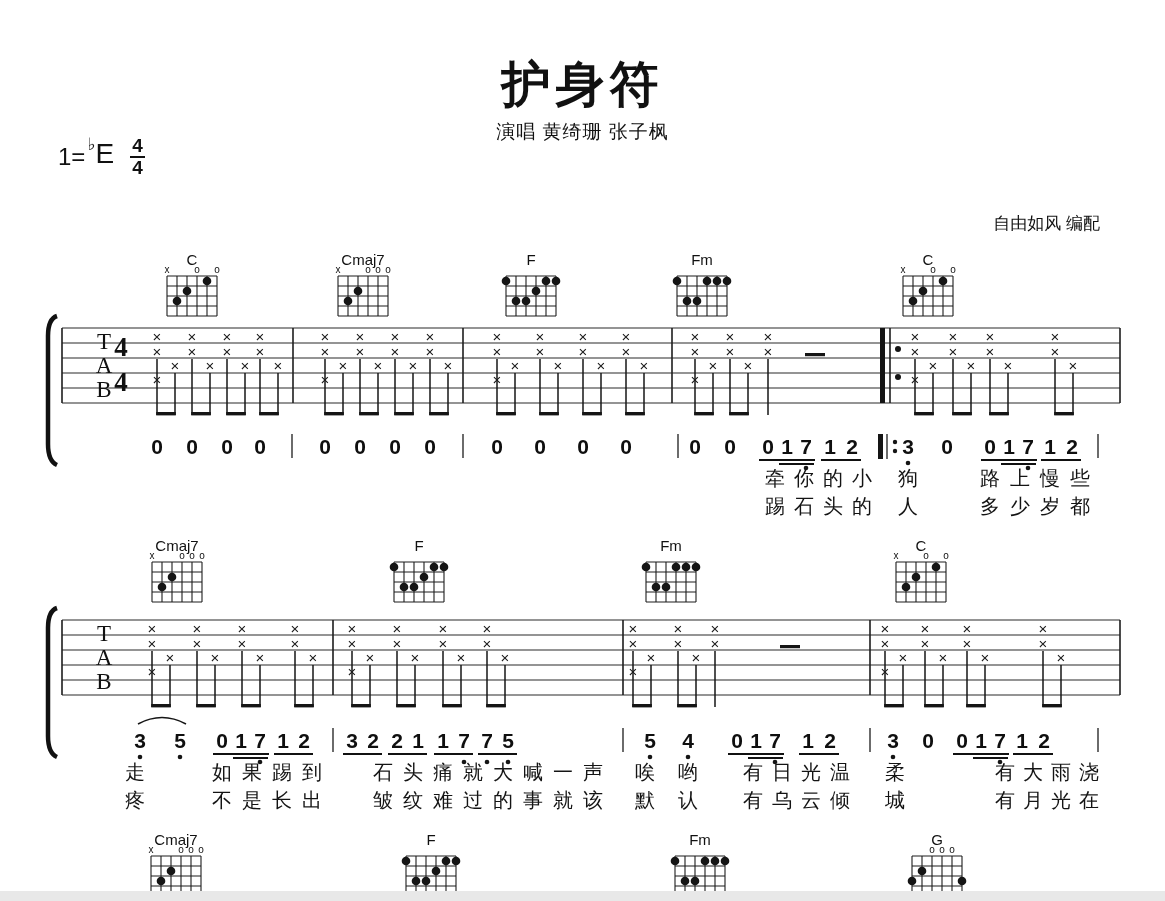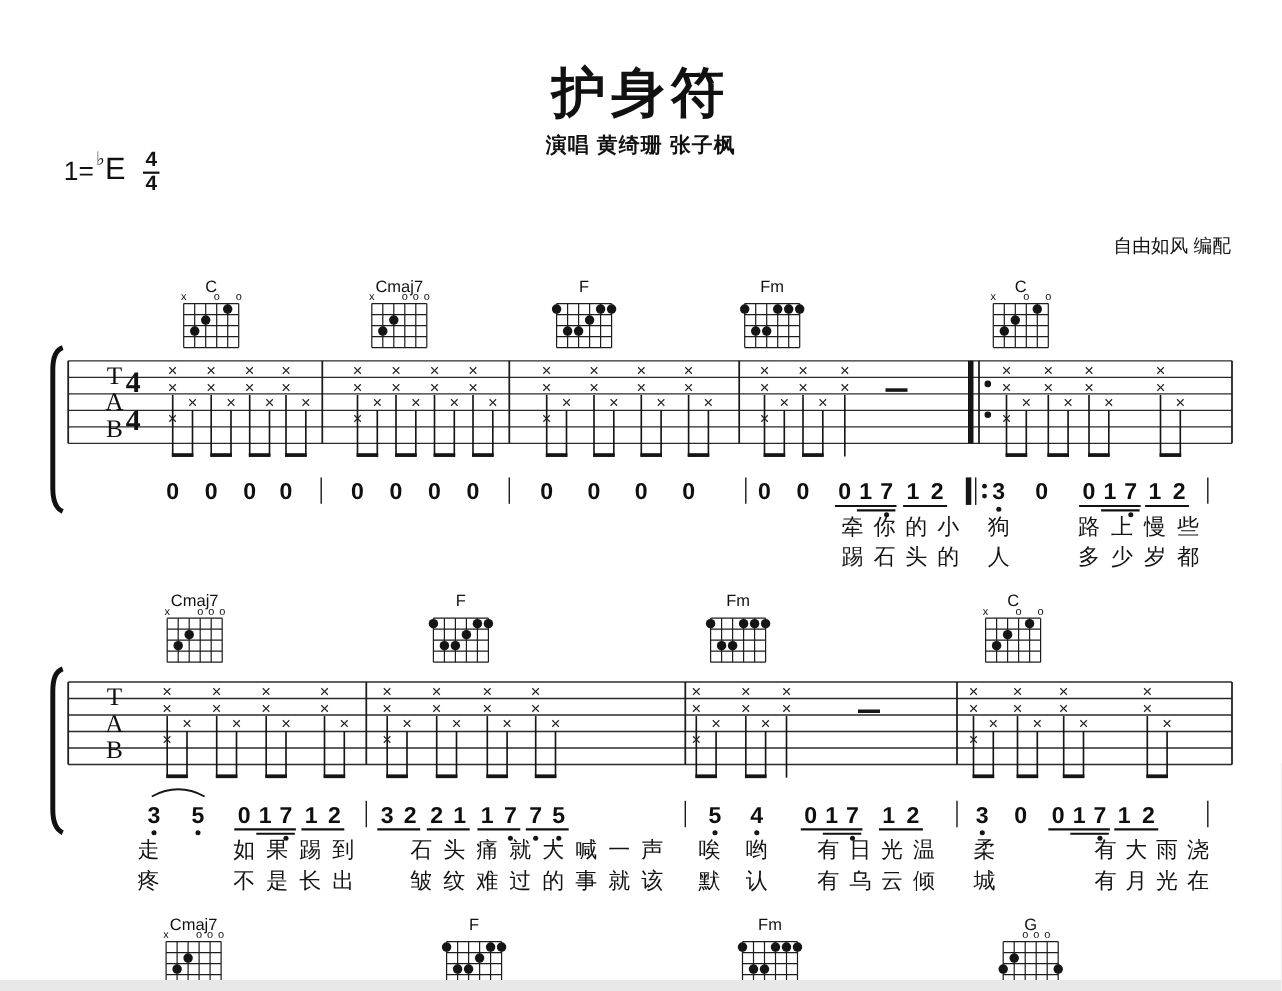--- a/index.html
+++ b/index.html
@@ -1,29 +1,29 @@
 <!DOCTYPE html>
 <html><head>
 <meta charset="utf-8">
 <style>
   html,body{margin:0;padding:0;background:#e8e8e8;}
   .page{position:relative;width:1165px;height:891px;background:#ffffff;overflow:hidden;
         font-family:"Liberation Sans",sans-serif;color:#111;}
   .abs{position:absolute;}
   .title{left:0;right:0;top:52px;text-align:center;font-size:49px;font-weight:bold;letter-spacing:5px;}
-  .subtitle{left:0;right:0;top:119px;text-align:center;font-size:19px;font-weight:bold;letter-spacing:1px;}
+  .subtitle{left:0;right:0;top:119px;text-align:center;font-size:19px;font-weight:normal;letter-spacing:1px;}
   .keysig{left:58px;top:136px;display:flex;align-items:flex-start;}
   .key-prefix{font-size:24px;padding-top:7px;}
   .key-flat{font-size:17px;transform:translateY(-2px);margin-left:2px;}
   .key-note{font-size:28px;padding-top:2px;}
   .ts{display:inline-flex;flex-direction:column;align-items:center;margin-left:16px;padding-top:1px;}
   .ts span{font-size:19px;font-weight:bold;line-height:18px;}
   .tsline{width:15px;height:2px;background:#111;margin:1px 0;}
   .capo{left:62px;top:192px;font-size:21px;font-weight:bold;letter-spacing:1px;}
-  .arranger{right:46px;top:212px;font-size:17px;}
+  .arranger{right:65px;top:212px;font-size:17px;}
   svg#music{position:absolute;left:0;top:0;}
   .ink{fill:#151515;}
   .staffline{stroke:#2b2b2b;stroke-width:1.2;}
   .gridline{stroke:#1d1d1d;stroke-width:1.1;}
   .barline{stroke:#1d1d1d;stroke-width:1.6;}
   .numbar{stroke:#1d1d1d;stroke-width:1.3;}
   .stem{stroke:#161616;stroke-width:1.5;}
   .ul{stroke:#111;stroke-width:1.9;}
   .bracket{fill:none;stroke:#111;stroke-width:4.5;}
   .slur{fill:none;stroke:#161616;stroke-width:1.6;}

